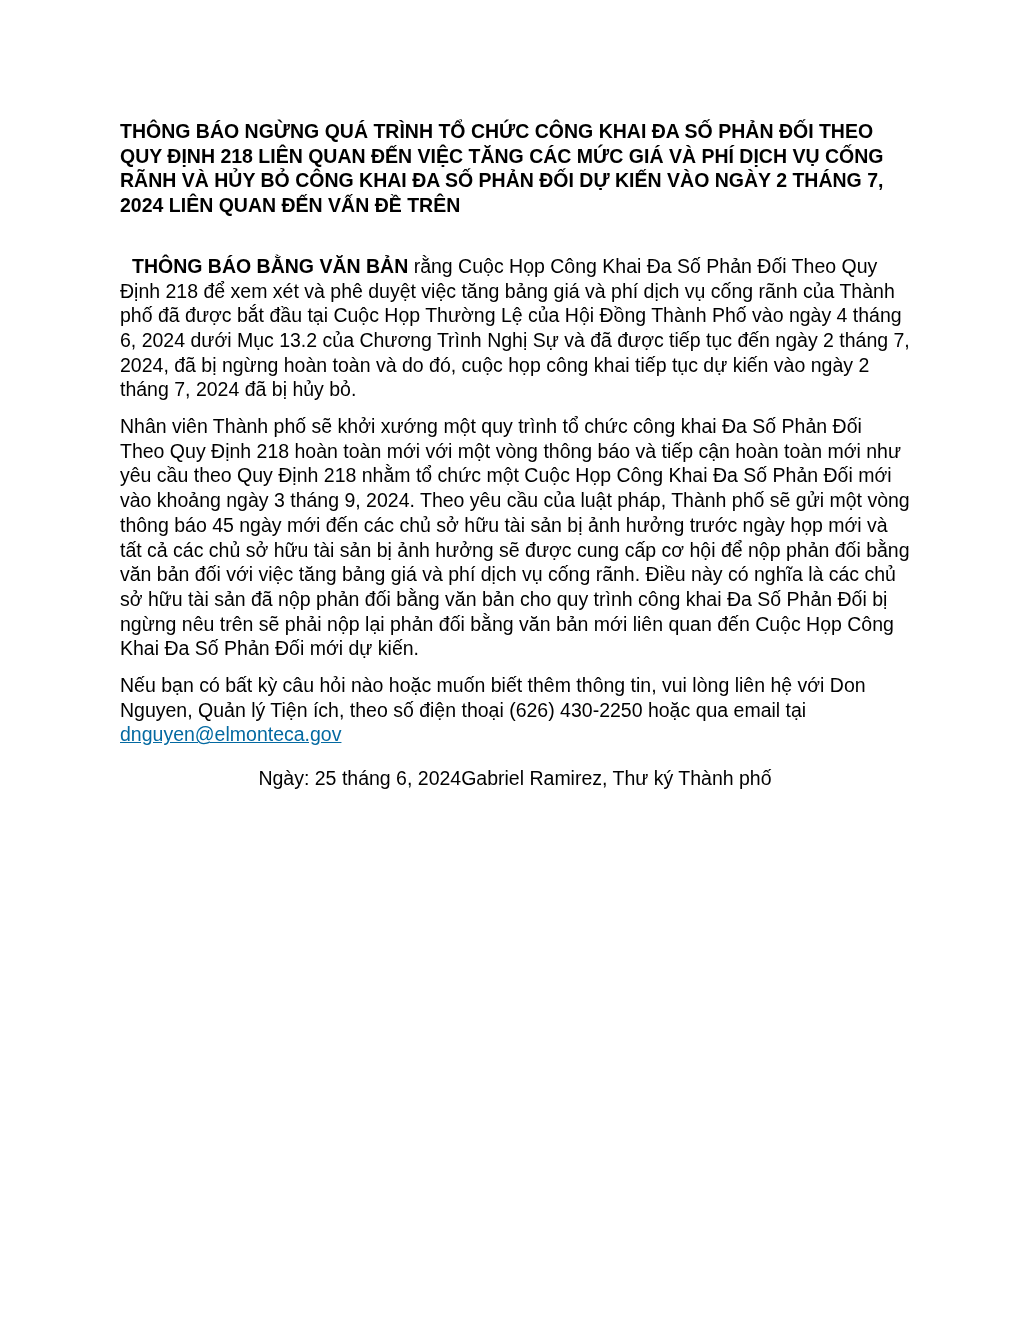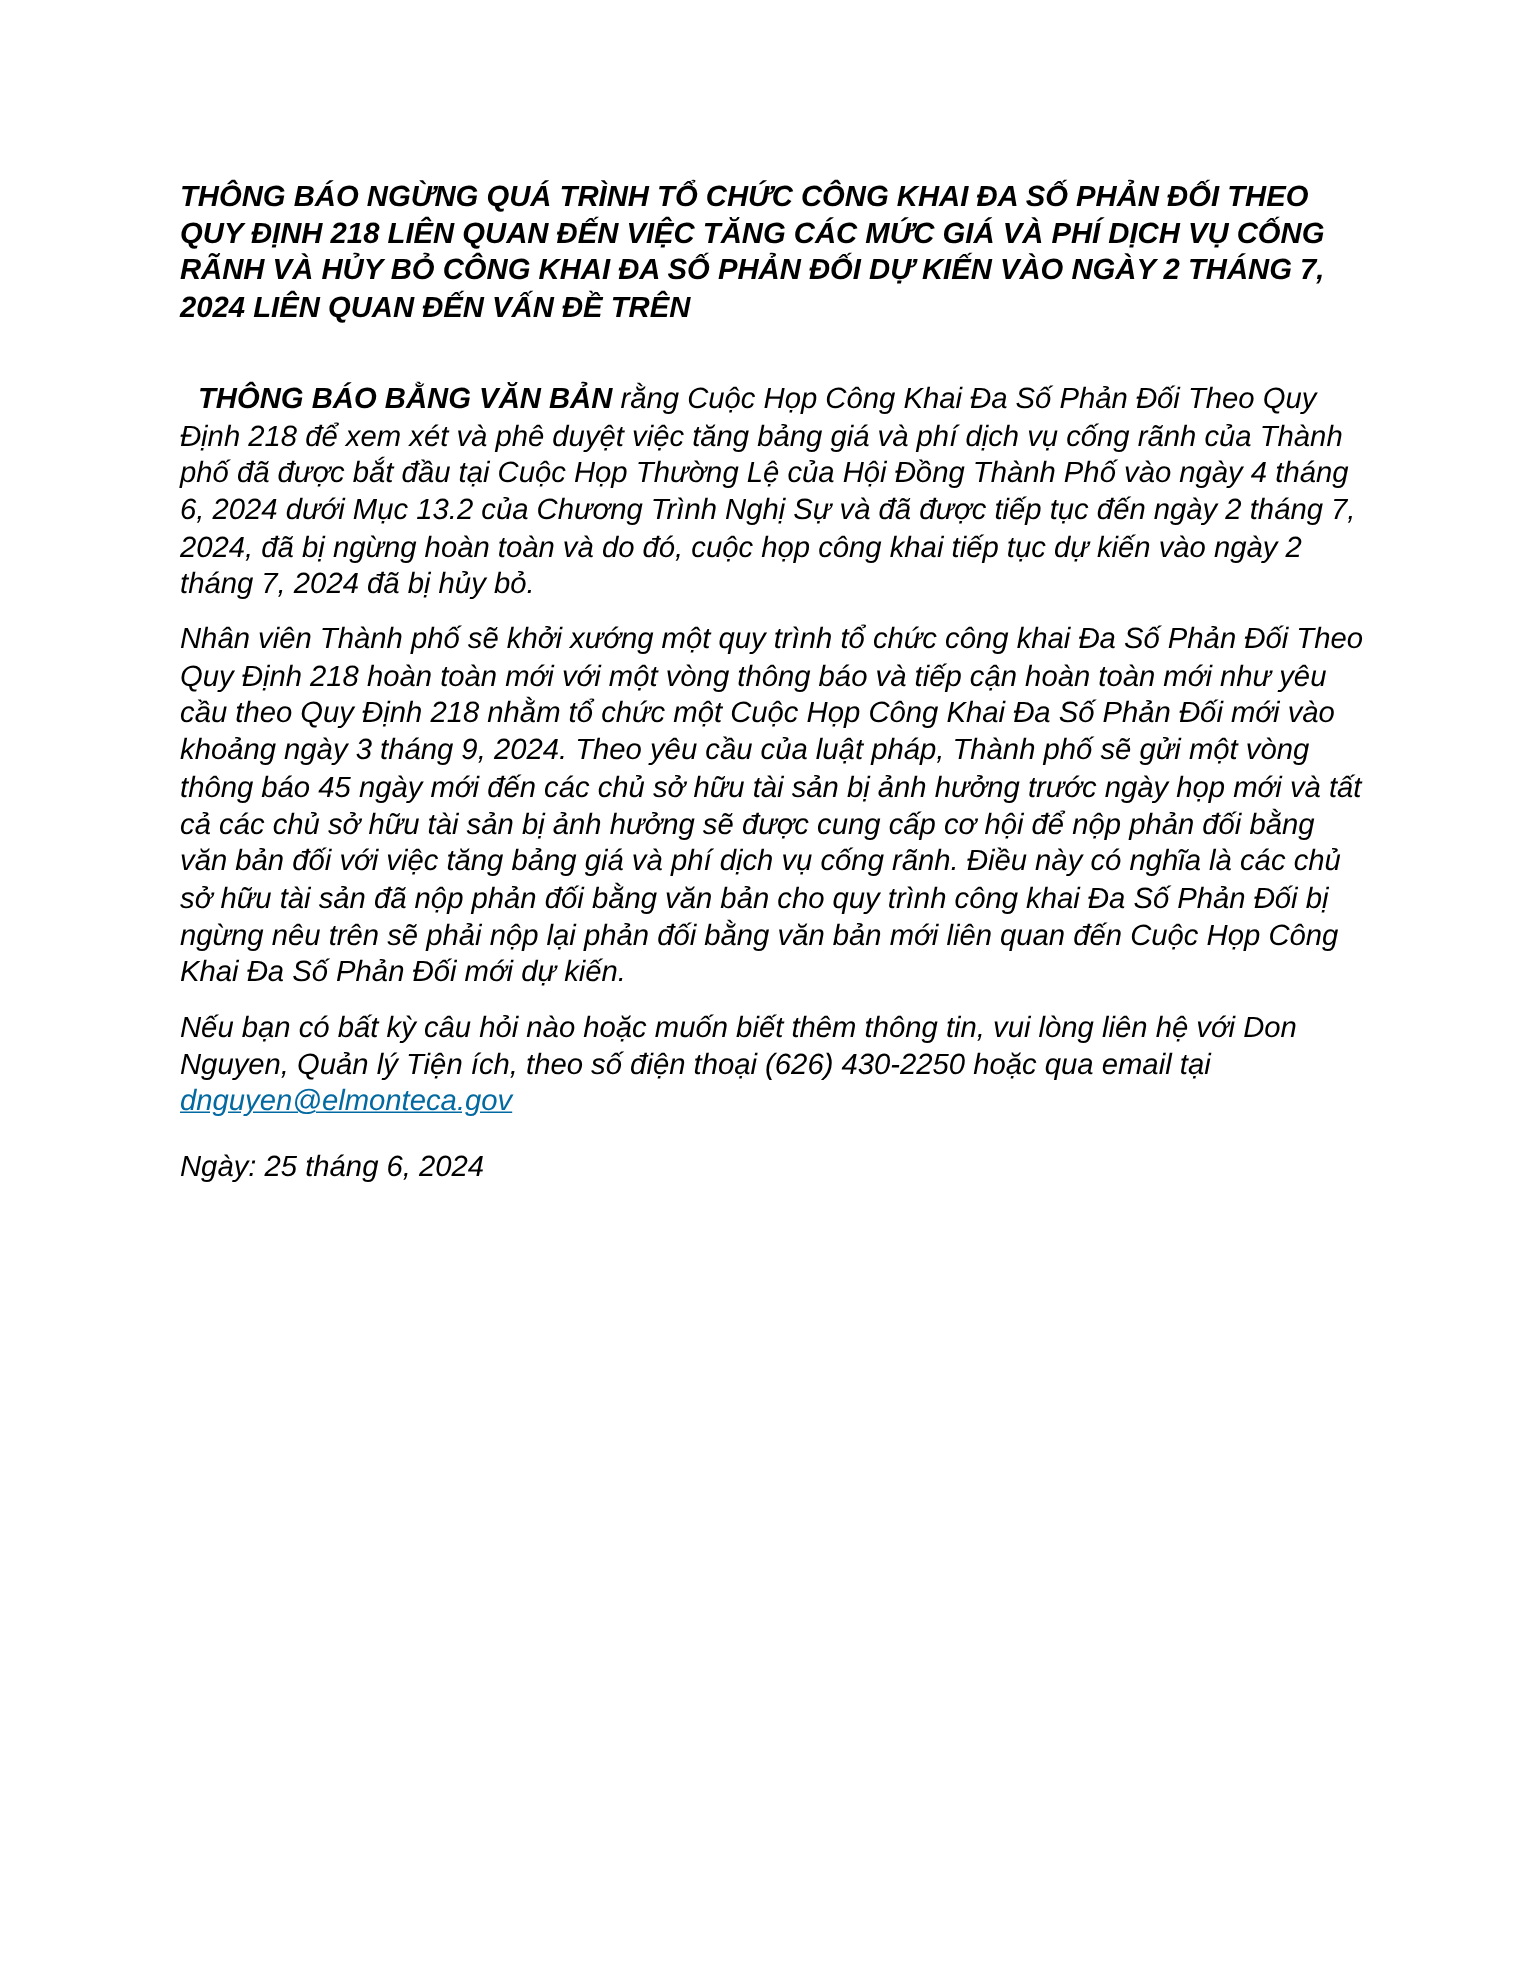--- a/index.html
+++ b/index.html
@@ -24,21 +24,20 @@
     background: #ffffff;
   }
   .content {
     position: absolute;
     top: 119px;
     left: 120px;
     width: 790px;
     font-size: 19.5px;
     line-height: 24.7px;
     text-align: left;
-    font-style: italic;
   }
   .doc-title {
     margin: 0 0 36px 0;
     font-size: 19.5px;
     line-height: 24.7px;
     font-weight: bold;
   }
   .para {
     margin: 0 0 12px 0;
   }
@@ -47,22 +46,22 @@
     margin-left: 12px;
   }
   .email-link {
     color: #0369a1;
     text-decoration: underline;
     cursor: pointer;
   }
   .footer-row {
     margin-top: 19px;
     display: flex;
-    flex-direction: column;
-    justify-content: flex-end;
+    flex-direction: row;
+    justify-content: center;
     align-items: baseline;
   }
   .footer-date { white-space: nowrap; }
   .footer-signature { white-space: nowrap; }
 </style>
 </head>
 <body>
 
 <div class="page">
   <div class="content">
@@ -70,16 +69,17 @@
     <h1 class="doc-title">THÔNG BÁO NGỪNG QUÁ TRÌNH TỔ CHỨC CÔNG KHAI ĐA SỐ PHẢN ĐỐI THEO QUY ĐỊNH 218 LIÊN QUAN ĐẾN VIỆC TĂNG CÁC MỨC GIÁ VÀ PHÍ DỊCH VỤ CỐNG RÃNH VÀ HỦY BỎ CÔNG KHAI ĐA SỐ PHẢN ĐỐI DỰ KIẾN VÀO NGÀY 2 THÁNG 7, 2024 LIÊN QUAN ĐẾN VẤN ĐỀ TRÊN</h1>
 
     <p class="para"><span class="lead-bold">THÔNG BÁO BẰNG VĂN BẢN</span><span> rằng Cuộc Họp Công Khai Đa Số Phản Đối Theo Quy Định 218 để xem xét và phê duyệt việc tăng bảng giá và phí dịch vụ cống rãnh của Thành phố đã được bắt đầu tại Cuộc Họp Thường Lệ của Hội Đồng Thành Phố vào ngày 4 tháng 6, 2024 dưới Mục 13.2 của Chương Trình Nghị Sự và đã được tiếp tục đến ngày 2 tháng 7, 2024, đã bị ngừng hoàn toàn và do đó, cuộc họp công khai tiếp tục dự kiến vào ngày 2 tháng 7, 2024 đã bị hủy bỏ.</span></p>
 
     <p class="para">Nhân viên Thành phố sẽ khởi xướng một quy trình tổ chức công khai Đa Số Phản Đối Theo Quy Định 218 hoàn toàn mới với một vòng thông báo và tiếp cận hoàn toàn mới như yêu cầu theo Quy Định 218 nhằm tổ chức một Cuộc Họp Công Khai Đa Số Phản Đối mới vào khoảng ngày 3 tháng 9, 2024. Theo yêu cầu của luật pháp, Thành phố sẽ gửi một vòng thông báo 45 ngày mới đến các chủ sở hữu tài sản bị ảnh hưởng trước ngày họp mới và tất cả các chủ sở hữu tài sản bị ảnh hưởng sẽ được cung cấp cơ hội để nộp phản đối bằng văn bản đối với việc tăng bảng giá và phí dịch vụ cống rãnh. Điều này có nghĩa là các chủ sở hữu tài sản đã nộp phản đối bằng văn bản cho quy trình công khai Đa Số Phản Đối bị ngừng nêu trên sẽ phải nộp lại phản đối bằng văn bản mới liên quan đến Cuộc Họp Công Khai Đa Số Phản Đối mới dự kiến.</p>
 
     <p class="para"><span>Nếu bạn có bất kỳ câu hỏi nào hoặc muốn biết thêm thông tin, vui lòng liên hệ với Don Nguyen, Quản lý Tiện ích, theo số điện thoại (626) 430-2250 hoặc qua email tại </span><a class="email-link">dnguyen@elmonteca.gov</a></p>
 
     <div class="footer-row">
       <span class="footer-date">Ngày: 25 tháng 6, 2024</span>
+      <span class="footer-signature">Gabriel Ramirez, Thư ký Thành phố</span>
     </div>
 
   </div>
 </div>
 
 </body></html>

